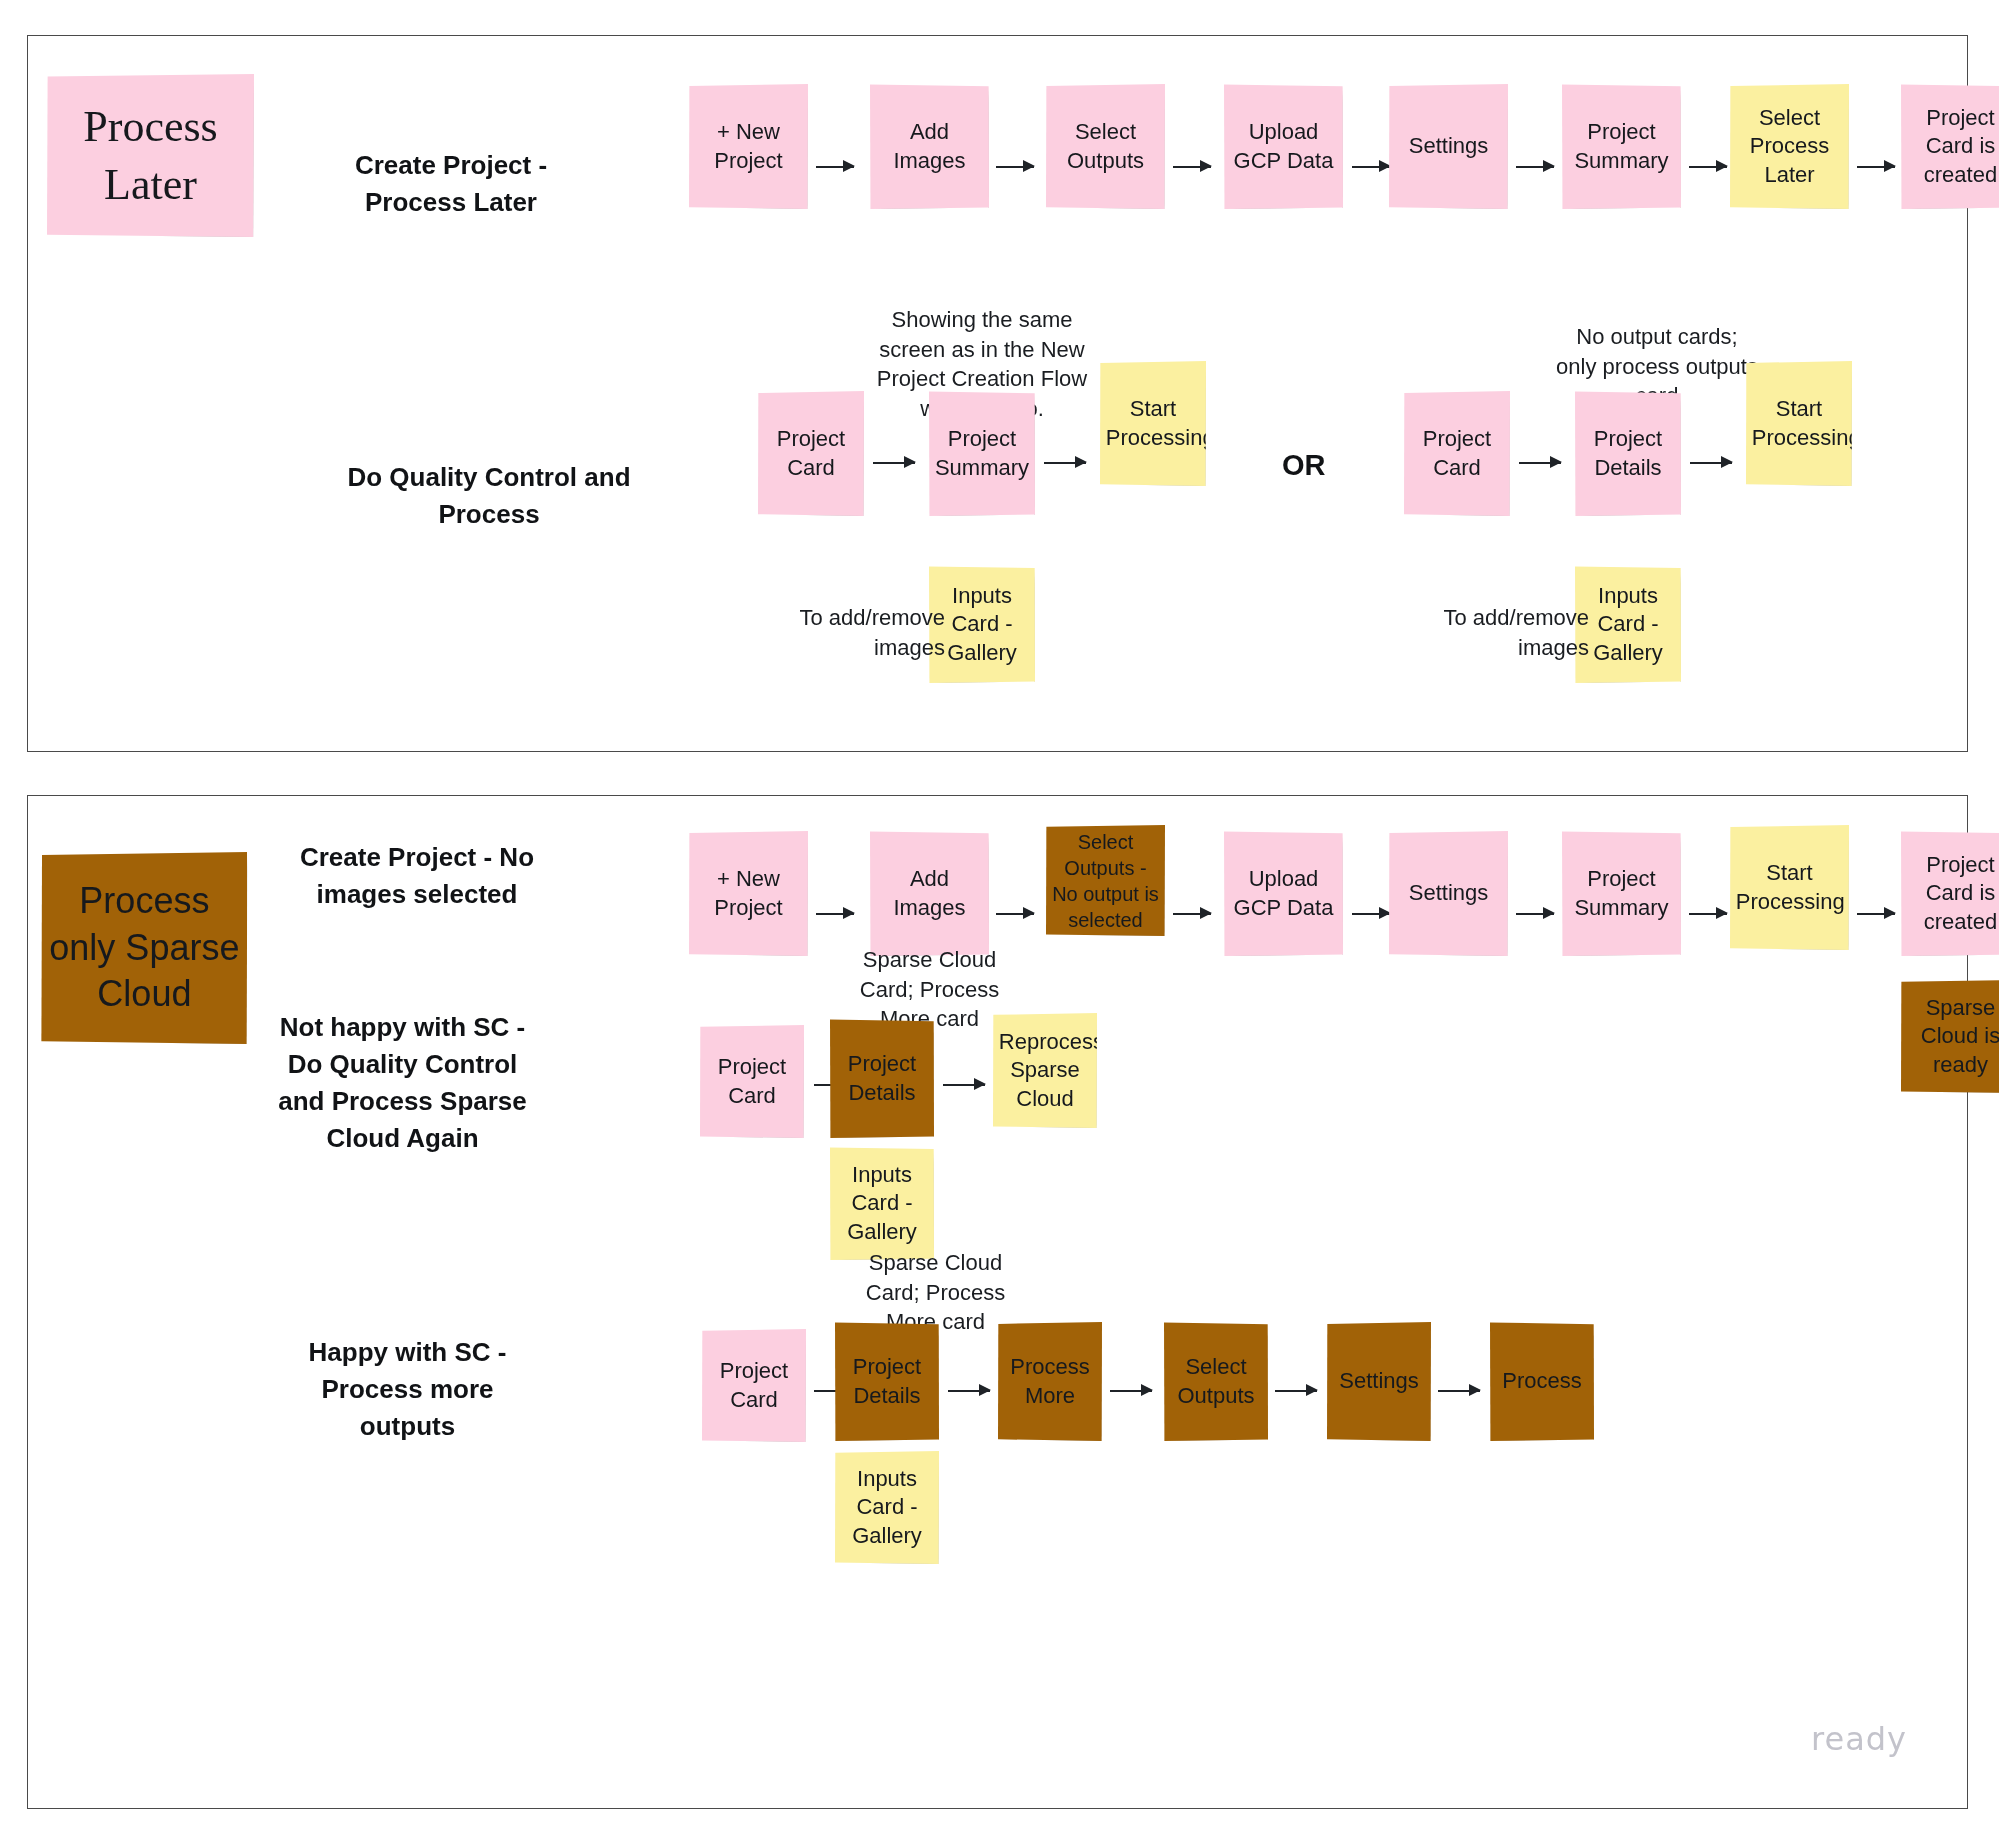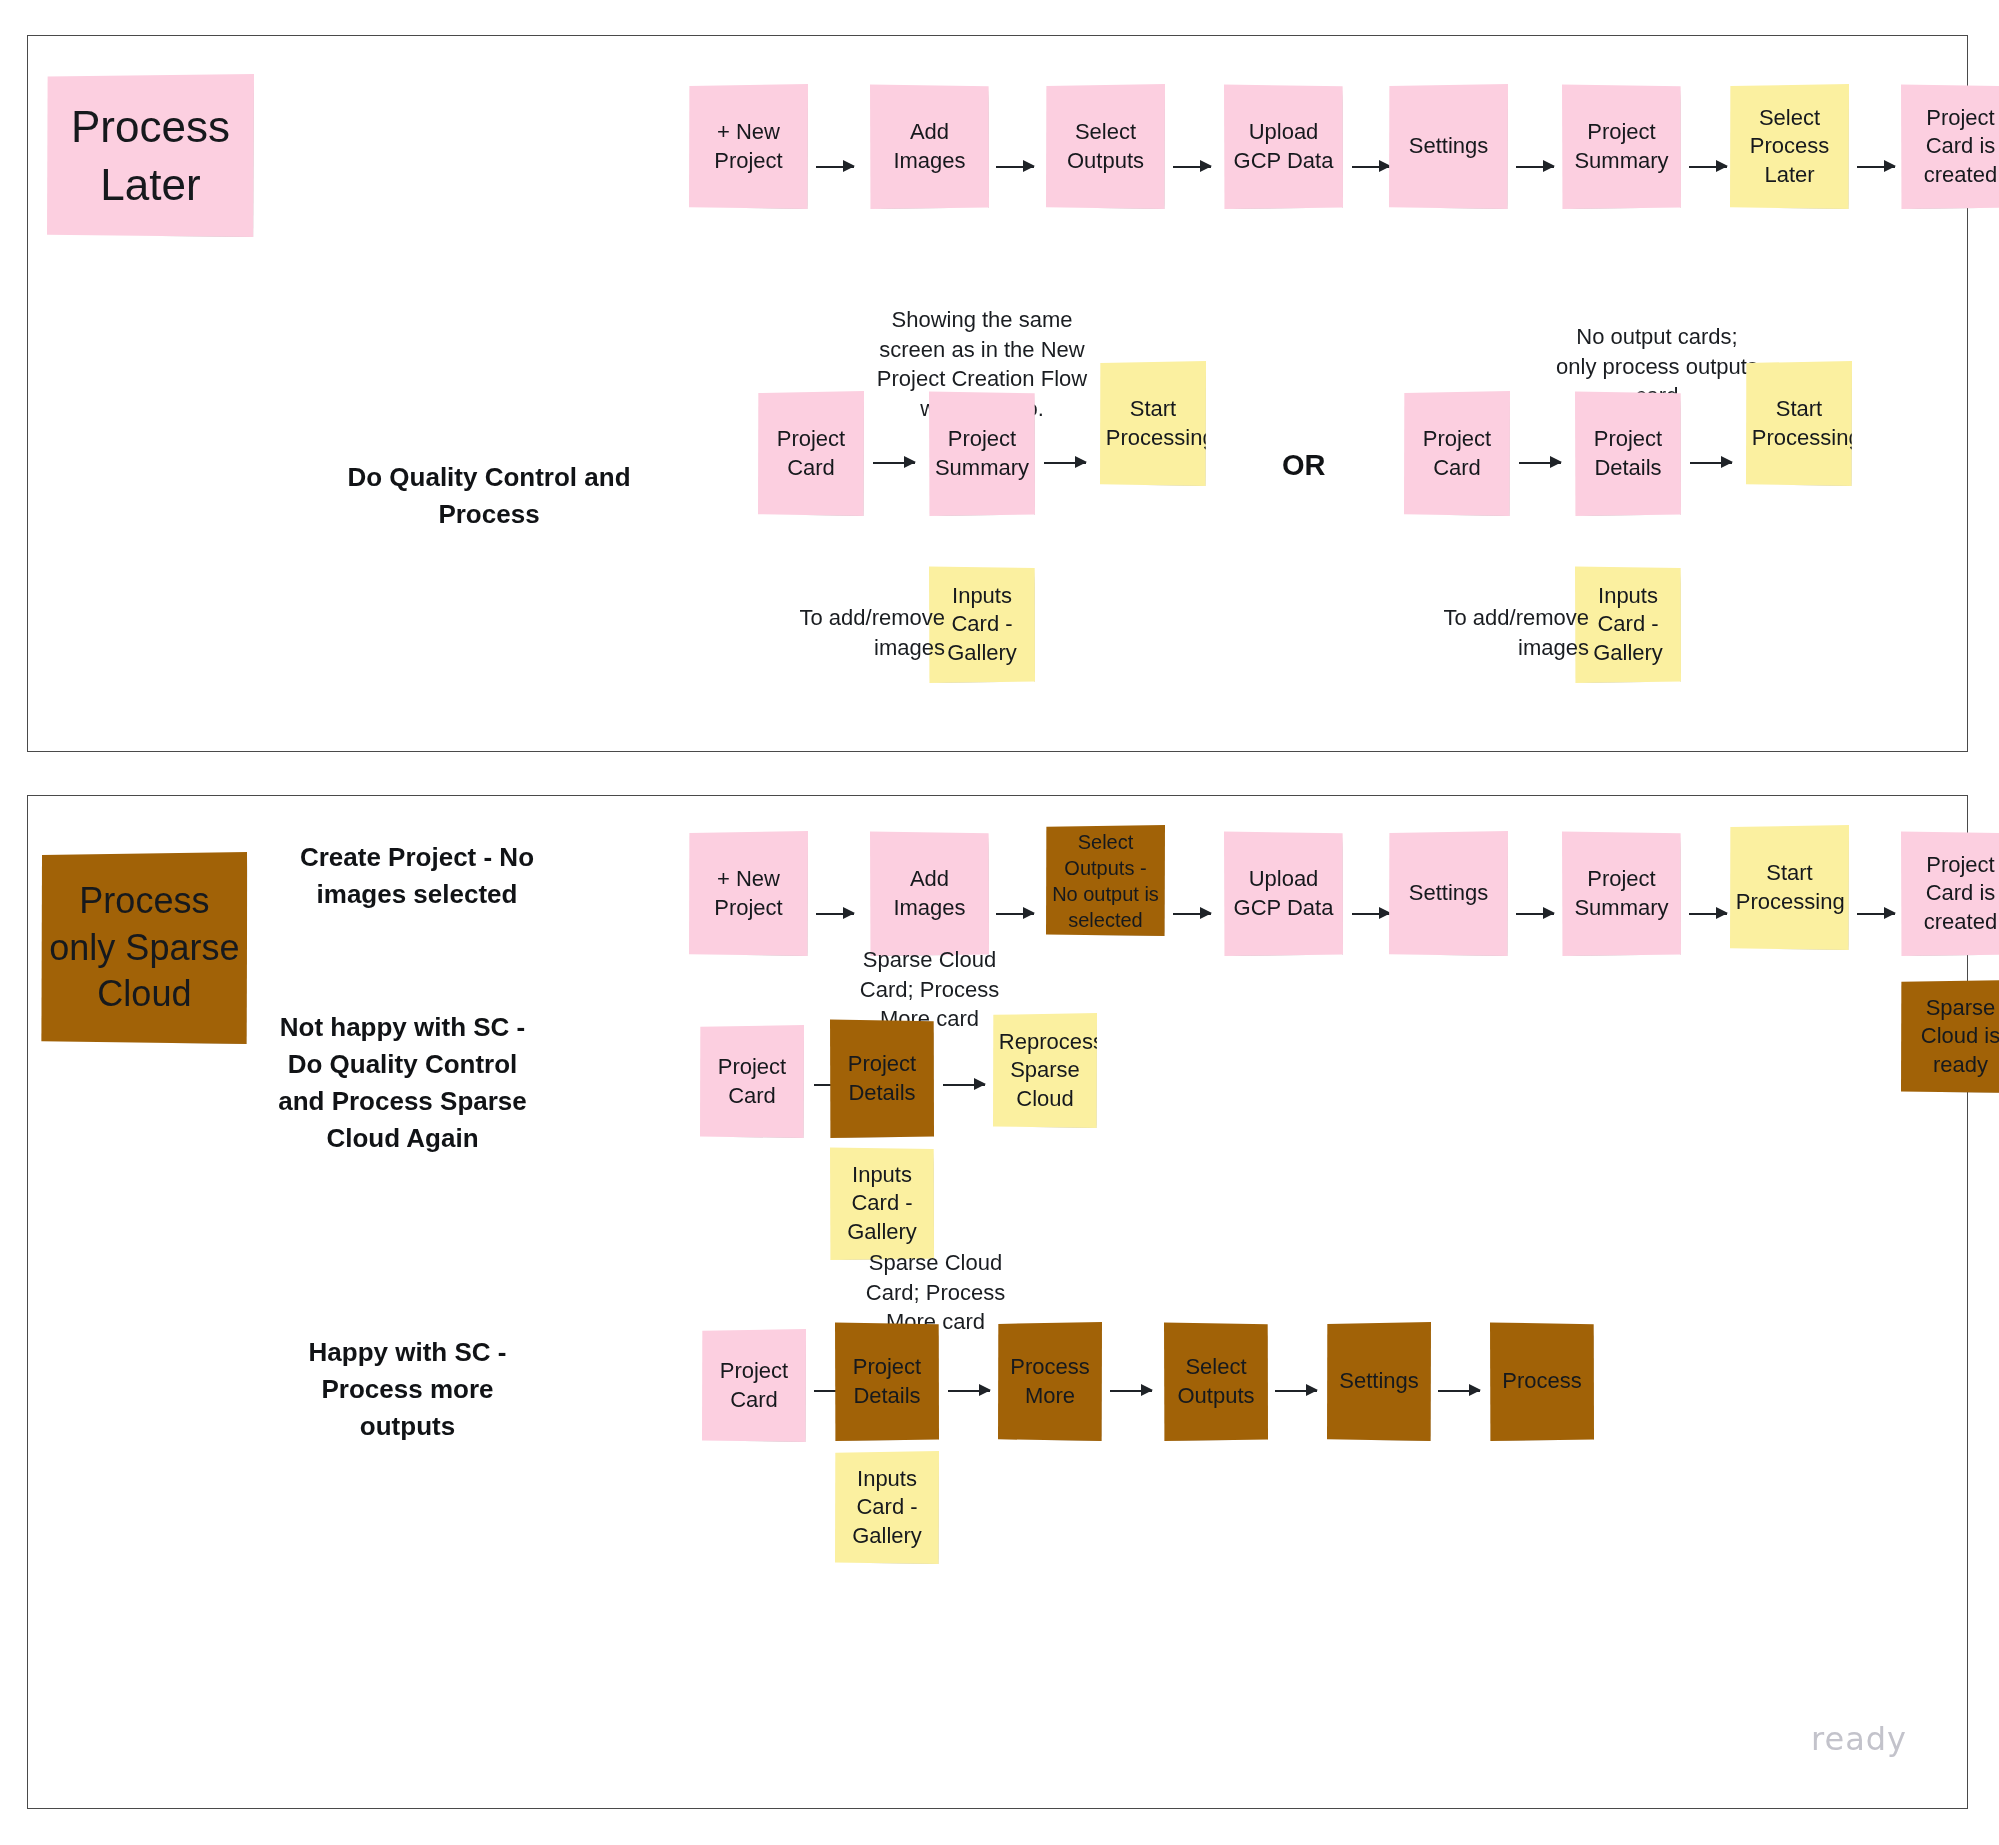--- a/index.html
+++ b/index.html
@@ -24,21 +24,21 @@
     color:#16191d;
   }
   .note .txt{width:100%;}
   .pink{background:#fccfe0;}
   .yellow{background:#fbf0a0;}
   .blue{background:#a16207;}
 
   .note.tiltA{clip-path:polygon(0.3% 1.6%,100% 0%,99.6% 100%,0% 98.6%);}
   .note.tiltB{clip-path:polygon(0% 0.4%,99.7% 1.8%,100% 98.8%,0.4% 100%);}
 
-  .big-note{font-size:44px;}
+  .big-note{font-size:44px;font-family:Liberation Serif, serif;}
 
   
   .flow-label{
     position:absolute;font-weight:bold;font-size:26px;text-align:center;
     line-height:1.42;color:#111316;
   }
   
   .annot{
     position:absolute;font-size:22px;text-align:center;line-height:1.35;color:#1a1d21;
   }
@@ -64,20 +64,23 @@
 </style>
 </head>
 <body>
 
 <div class="panel" id="panel-1">
 
   <div class="note pink tiltA big-note" style="left:19px;top:38px;width:207px;height:163px;">
     <span class="txt">Process Later</span>
   </div>
 
+  <div class="flow-label" style="left:279px;top:111px;width:288px;">
+    <span>Create Project - Process Later</span>
+  </div>
 
   <div class="note pink tiltA" style="left:661px;top:48px;width:119px;height:125px;">
     <span class="txt card-txt-23">+ New Project</span>
     </div>
   <div class="arrow" style="left:788px;top:130px;width:38px;"></div>
 
   <div class="note pink tiltB" style="left:842px;top:48px;width:119px;height:125px;">
     <span class="txt card-txt-23">Add Images</span>
     </div>
   <div class="arrow" style="left:968px;top:130px;width:38px;"></div>

